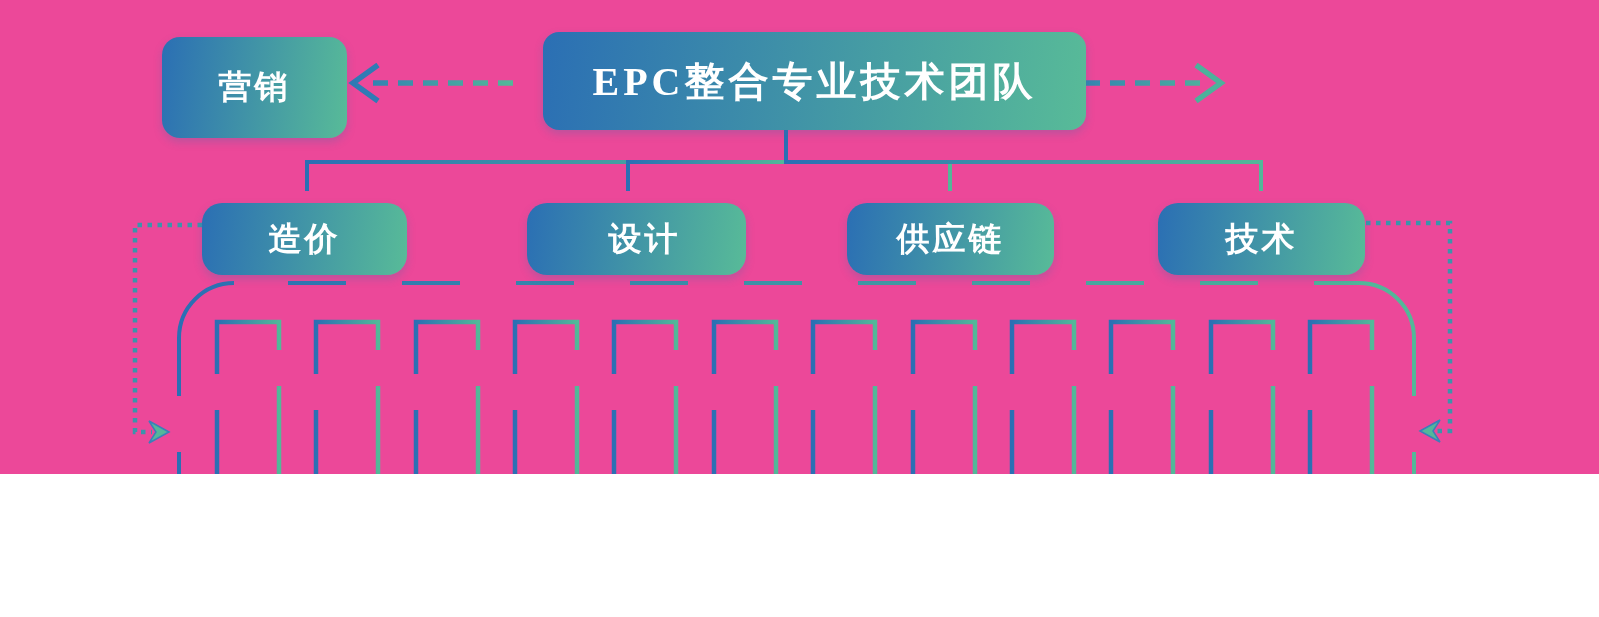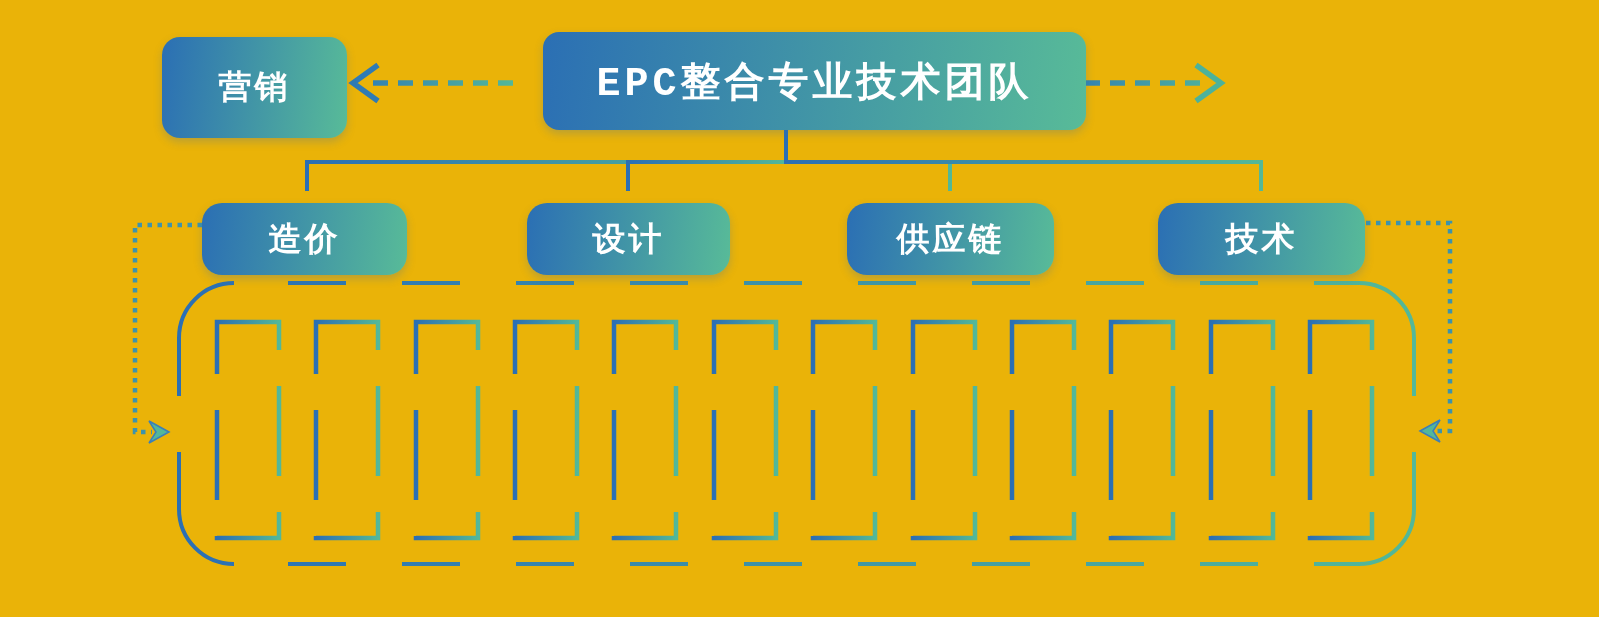--- a/index.html
+++ b/index.html
@@ -1,18 +1,18 @@
 <!DOCTYPE html>
 <html><head>
 <meta charset="utf-8">
 <style>
   html,body { margin:0; padding:0; background:#ffffff; }
   .stage {
-    position:relative; width:1599px; height:617px; background:#eab308;
-    overflow:hidden; font-family:Liberation Mono, monospace;
+    position:relative; width:1599px; height:474px; background:#ec4899;
+    overflow:hidden; font-family:Liberation Serif, serif;
   }
   .wires { position:absolute; left:0; top:0; }
   .node {
     position:absolute; display:flex; align-items:center; justify-content:center;
     color:#ffffff; font-weight:bold;
     background:linear-gradient(97deg,#2b6fb4 0%,#58bb98 100%);
     border-radius:18px;
     box-shadow:0 4px 9px rgba(60,110,165,.28);
   }
   .node--top  { font-size:40px; letter-spacing:4px; border-radius:16px;margin-left:28px; }
@@ -134,21 +134,21 @@
   </div>
 
   <div class="node node--top" style="left:515px; top:32px; width:543px; height:98px;">
     <span>EPC整合专业技术团队</span>
   </div>
 
 
   <div class="node node--dept" style="left:202px; top:191px; width:205px; height:72px;">
     <span>造价</span>
   </div>
-  <div class="node node--dept" style="left:527px; top:191px; width:203px; height:72px;">
+  <div class="node node--dept" style="left:527px; top:191px; width:203px; height:72px;padding-left:16px;">
     <span>设计</span>
   </div>
   <div class="node node--dept" style="left:847px; top:191px; width:207px; height:72px;">
     <span>供应链</span>
   </div>
   <div class="node node--dept" style="left:1158px; top:191px; width:207px; height:72px;">
     <span>技术</span>
   </div>
 
   <div class="spec" style="left:217px;">

